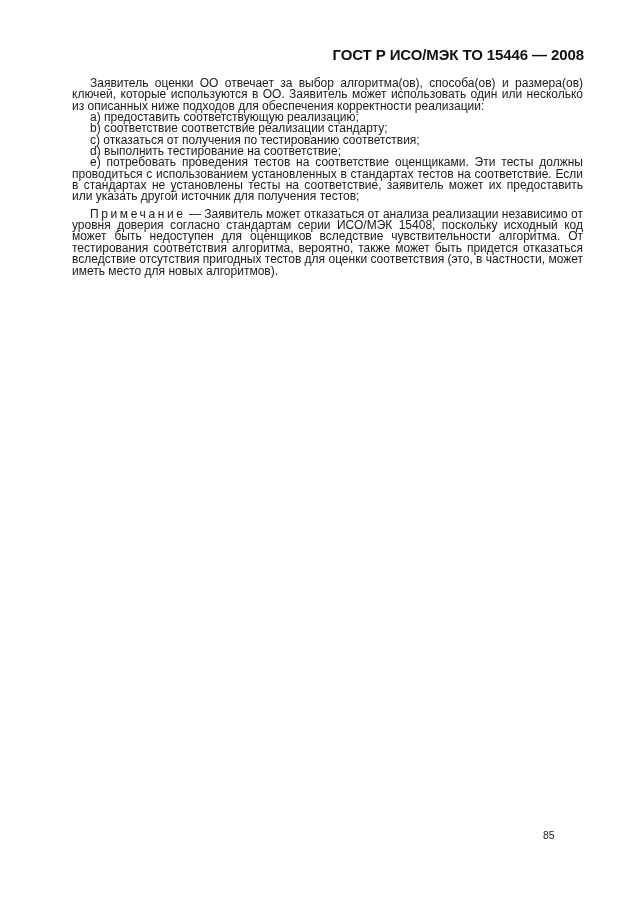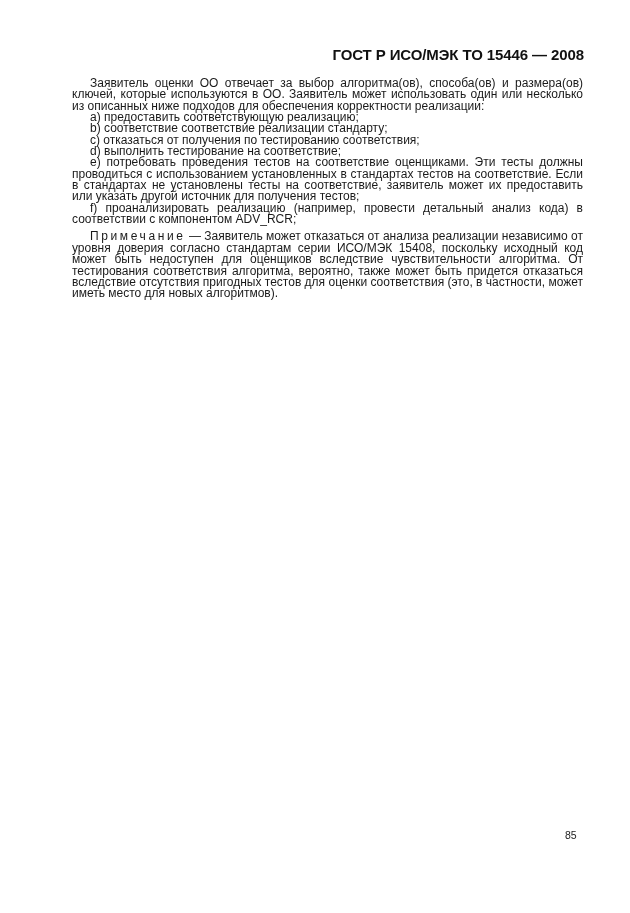--- a/index.html
+++ b/index.html
@@ -6,31 +6,30 @@
     body { width: 630px; height: 913px; position: relative; overflow: hidden;
       font-family: "Liberation Sans", sans-serif; color: #1a1a1a; }
     .header { position: absolute; top: 46px; right: 46px; font-size: 15px; font-weight: bold;
       letter-spacing: -0.1px; color: #111; }
     .content { position: absolute; left: 72px; top: 78px; width: 511px;
       font-size: 12px; line-height: 11.35px; text-align: justify; }
     .content p { margin: 0; }
     .indent { text-indent: 18px; }
     .note { margin-top: 6px !important; }
     .spaced { letter-spacing: 2.6px; margin-top: 19px; }
-    .pageno { position: absolute; top: 829px; left: 565px; font-size: 10.5px; color: #222; }
+    .pageno { position: absolute; top: 829px; left: 543px; font-size: 10.5px; color: #222; }
   </style>
 </head>
 <body>
 
 <div class="header">ГОСТ Р ИСО/МЭК ТО 15446 — 2008</div>
 
 <div class="content">
   <p class="indent">Заявитель оценки ОО отвечает за выбор алгоритма(ов), способа(ов) и размера(ов) ключей, которые используются в ОО. Заявитель может использовать один или несколько из описанных ниже подходов для обеспечения корректности реализации:</p>
   <p class="indent">a) предоставить соответствующую реализацию;</p>
   <p class="indent">b) соответствие соответствие реализации стандарту;</p>
   <p class="indent">c) отказаться от получения по тестированию соответствия;</p>
   <p class="indent">d) выполнить тестирование на соответствие;</p>
   <p class="indent">e) потребовать проведения тестов на соответствие оценщиками. Эти тесты должны проводиться с использованием установленных в стандартах тестов на соответствие. Если в стандартах не установлены тесты на соответствие, заявитель может их предоставить или указать другой источник для получения тестов;</p>
-  <p class="indent">f) проанализировать реализацию (например, провести детальный анализ кода) в соответствии с компонентом ADV_RCR;</p>
   <p class="indent note"><span class="spaced">Примечание</span><span> — Заявитель может отказаться от анализа реализации независимо от уровня доверия согласно стандартам серии ИСО/МЭК 15408, поскольку исходный код может быть недоступен для оценщиков вследствие чувствительности алгоритма. От тестирования соответствия алгоритма, вероятно, также может быть придется отказаться вследствие отсутствия пригодных тестов для оценки соответствия (это, в частности, может иметь место для новых алгоритмов).</span></p>
 </div>
 
 <div class="pageno">85</div>
 
 </body></html>

